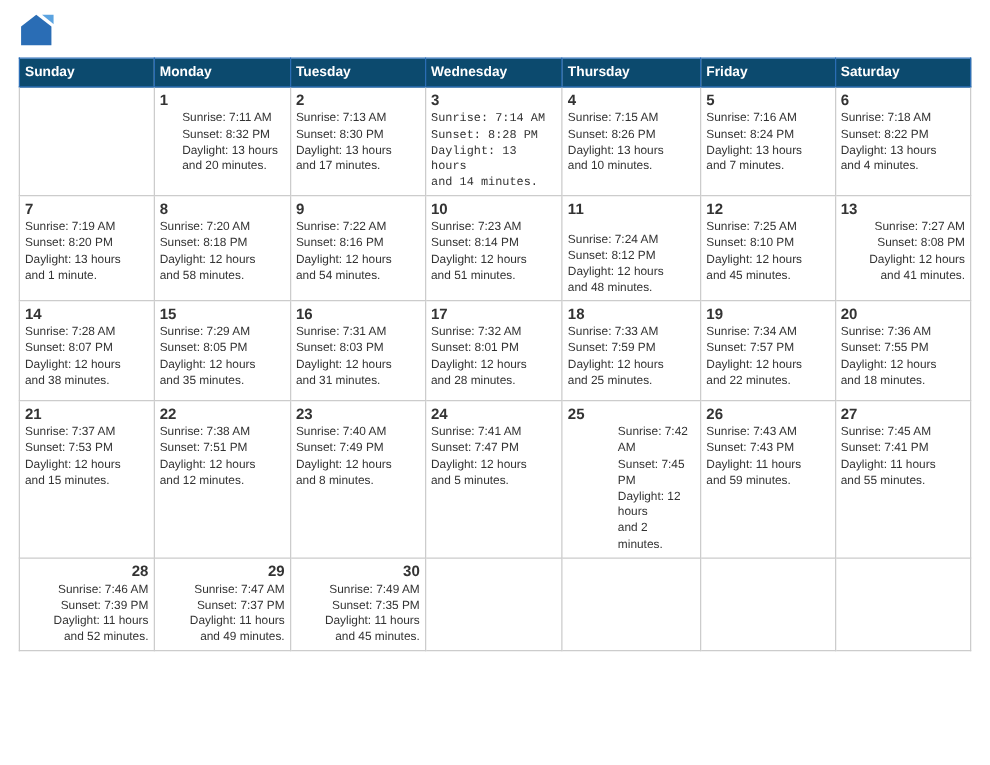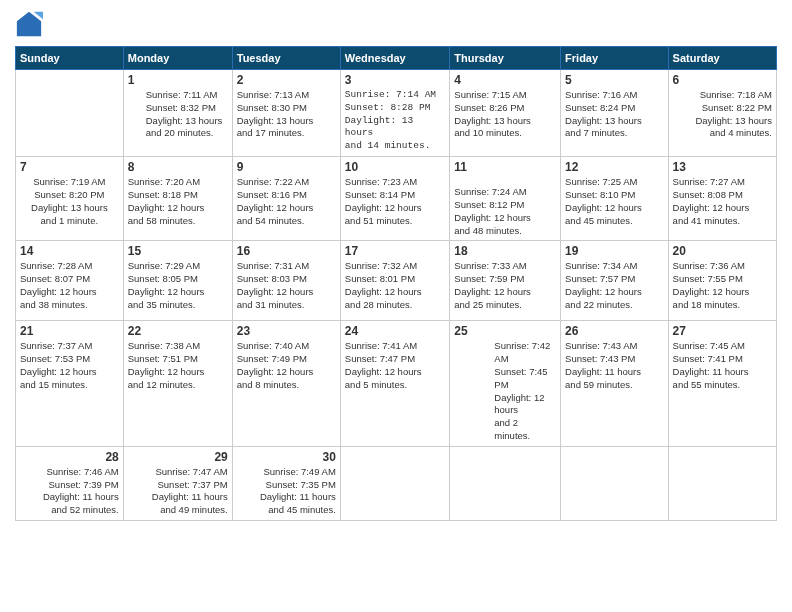--- a/index.html
+++ b/index.html
@@ -164,30 +164,30 @@
           </td>
           <td>
             <span class="day-num">5</span>
             <div class="day-info" style="white-space: pre-line;">Sunrise: 7:16 AM
 Sunset: 8:24 PM
 Daylight: 13 hours
 and 7 minutes.</div>
           </td>
           <td>
             <span class="day-num">6</span>
-            <div class="day-info" style="white-space: pre-line; text-align: right;">Sunrise: 7:18 AM
+            <div class="day-info" style="white-space: pre-line;">Sunrise: 7:18 AM
 Sunset: 8:22 PM
 Daylight: 13 hours
 and 4 minutes.</div>
           </td>
         </tr>
         <tr>
           <td>
             <span class="day-num">7</span>
-            <div class="day-info" style="white-space: pre-line; text-align: center;">Sunrise: 7:19 AM
+            <div class="day-info" style="white-space: pre-line;">Sunrise: 7:19 AM
 Sunset: 8:20 PM
 Daylight: 13 hours
 and 1 minute.</div>
           </td>
           <td>
             <span class="day-num">8</span>
             <div class="day-info" style="white-space: pre-line;">Sunrise: 7:20 AM
 Sunset: 8:18 PM
 Daylight: 12 hours
 and 58 minutes.</div>
@@ -215,21 +215,21 @@
           </td>
           <td>
             <span class="day-num">12</span>
             <div class="day-info" style="white-space: pre-line;">Sunrise: 7:25 AM
 Sunset: 8:10 PM
 Daylight: 12 hours
 and 45 minutes.</div>
           </td>
           <td>
             <span class="day-num">13</span>
-            <div class="day-info" style="white-space: pre-line;">Sunrise: 7:27 AM
+            <div class="day-info" style="white-space: pre-line; text-align: right;">Sunrise: 7:27 AM
 Sunset: 8:08 PM
 Daylight: 12 hours
 and 41 minutes.</div>
           </td>
         </tr>
         <tr>
           <td>
             <span class="day-num">14</span>
             <div class="day-info" style="white-space: pre-line;">Sunrise: 7:28 AM
 Sunset: 8:07 PM

